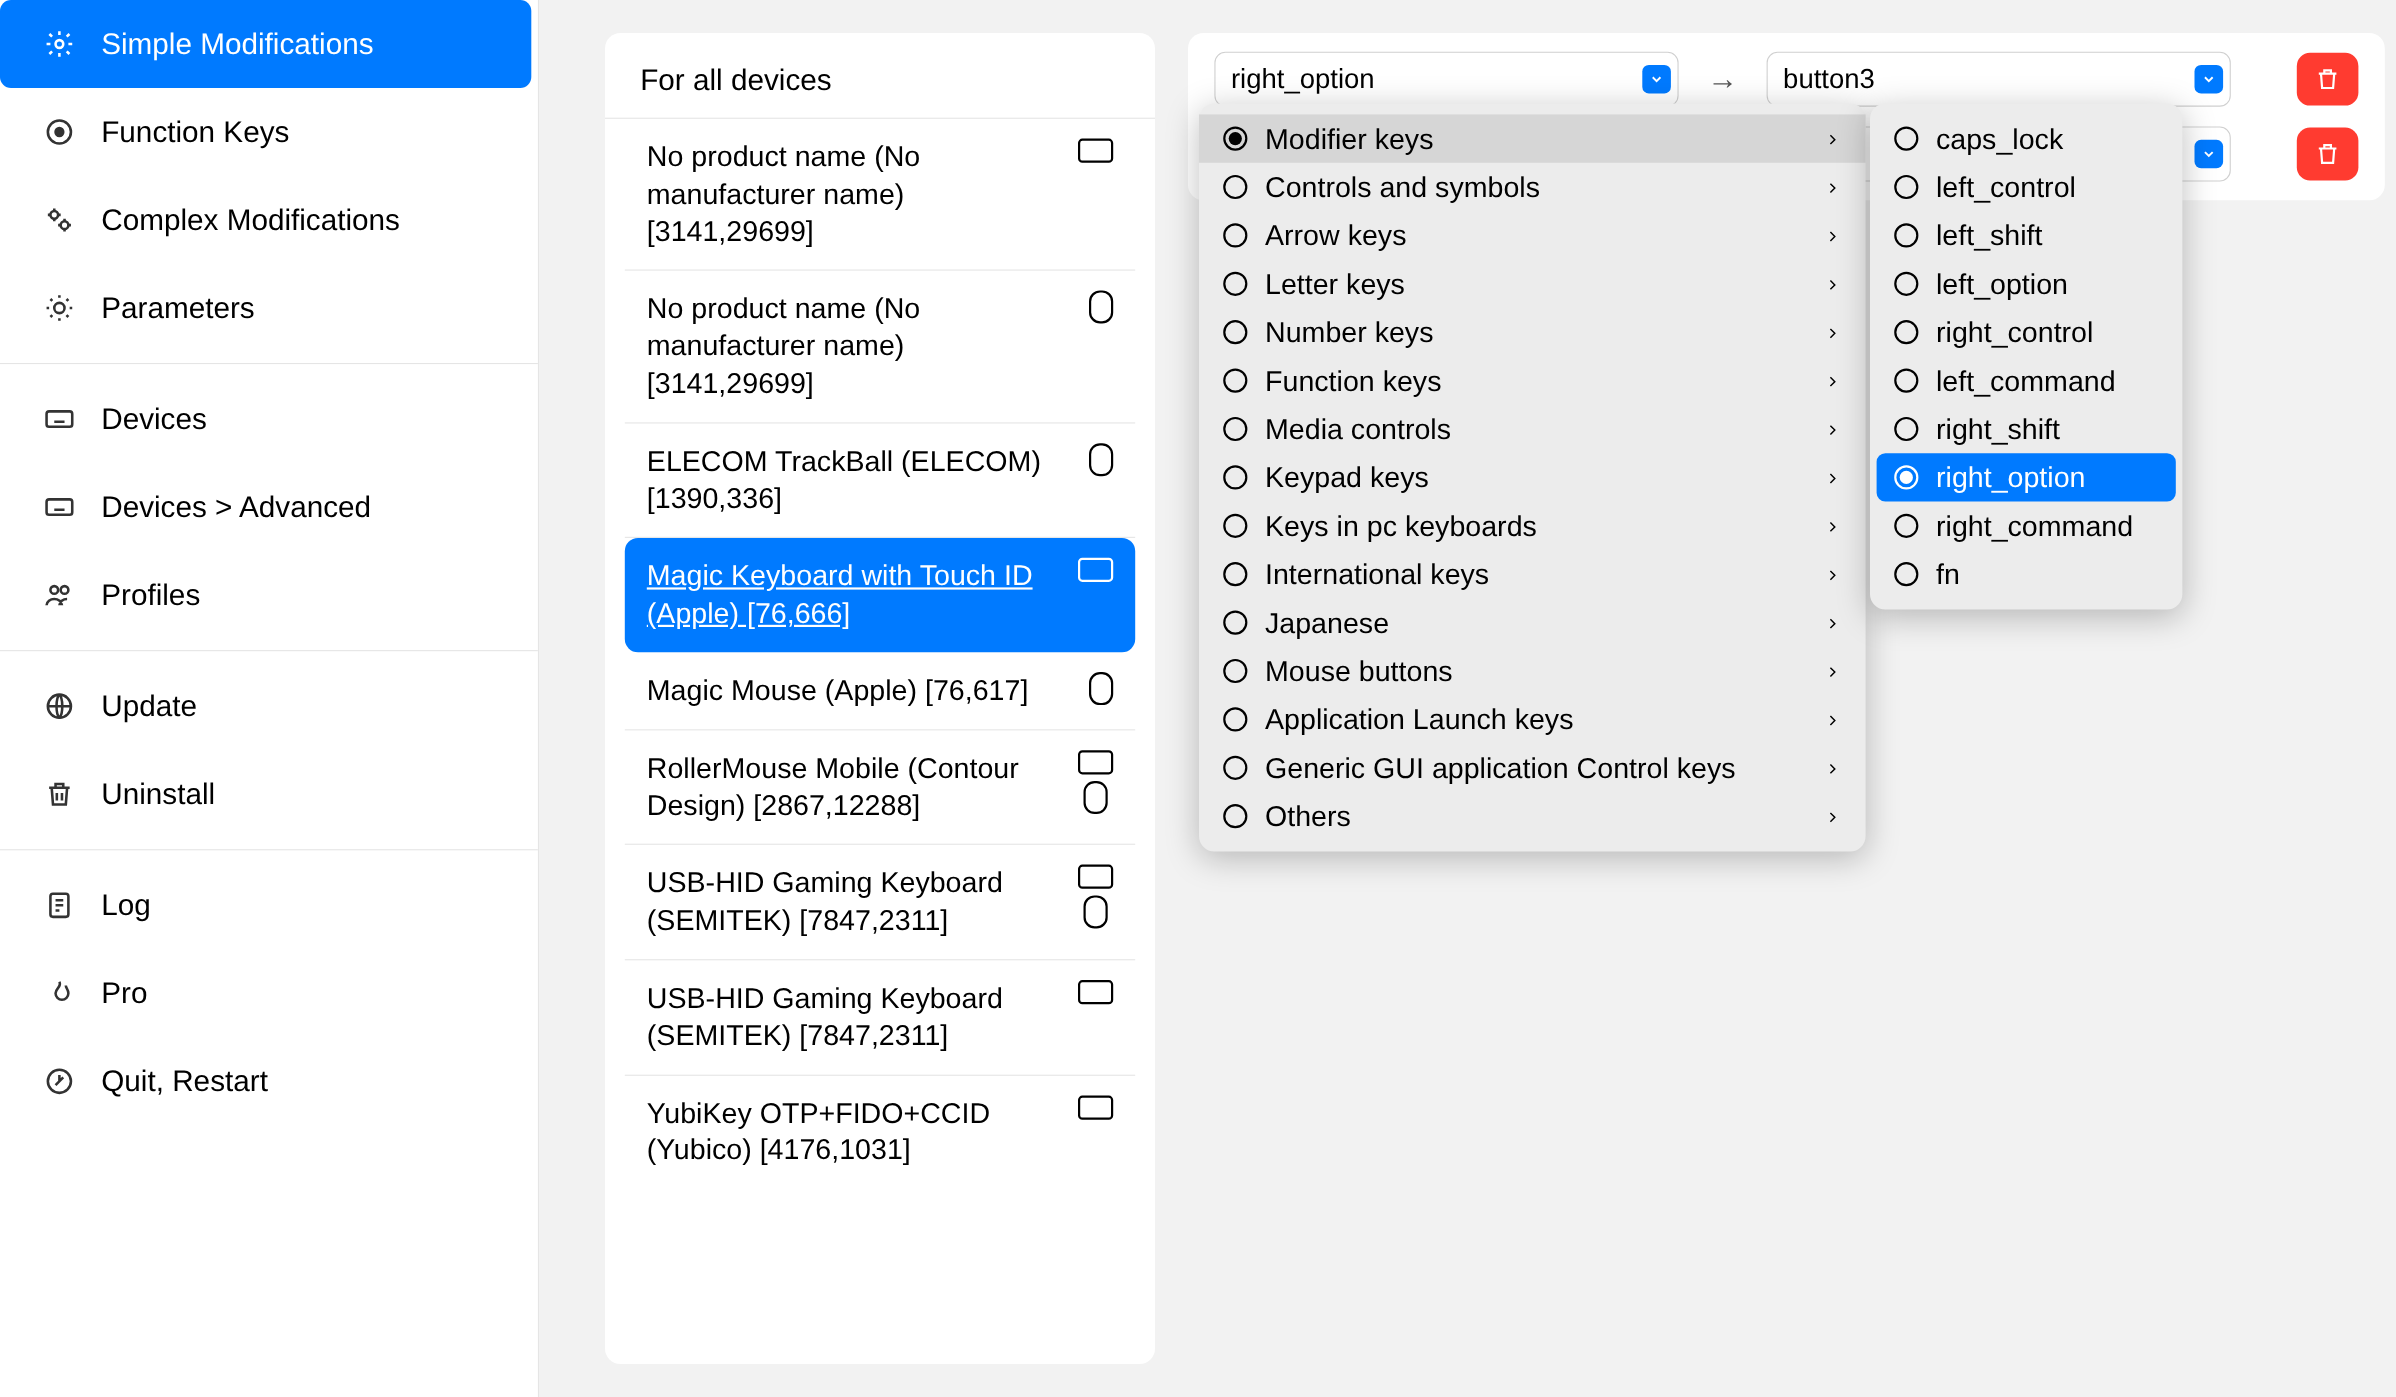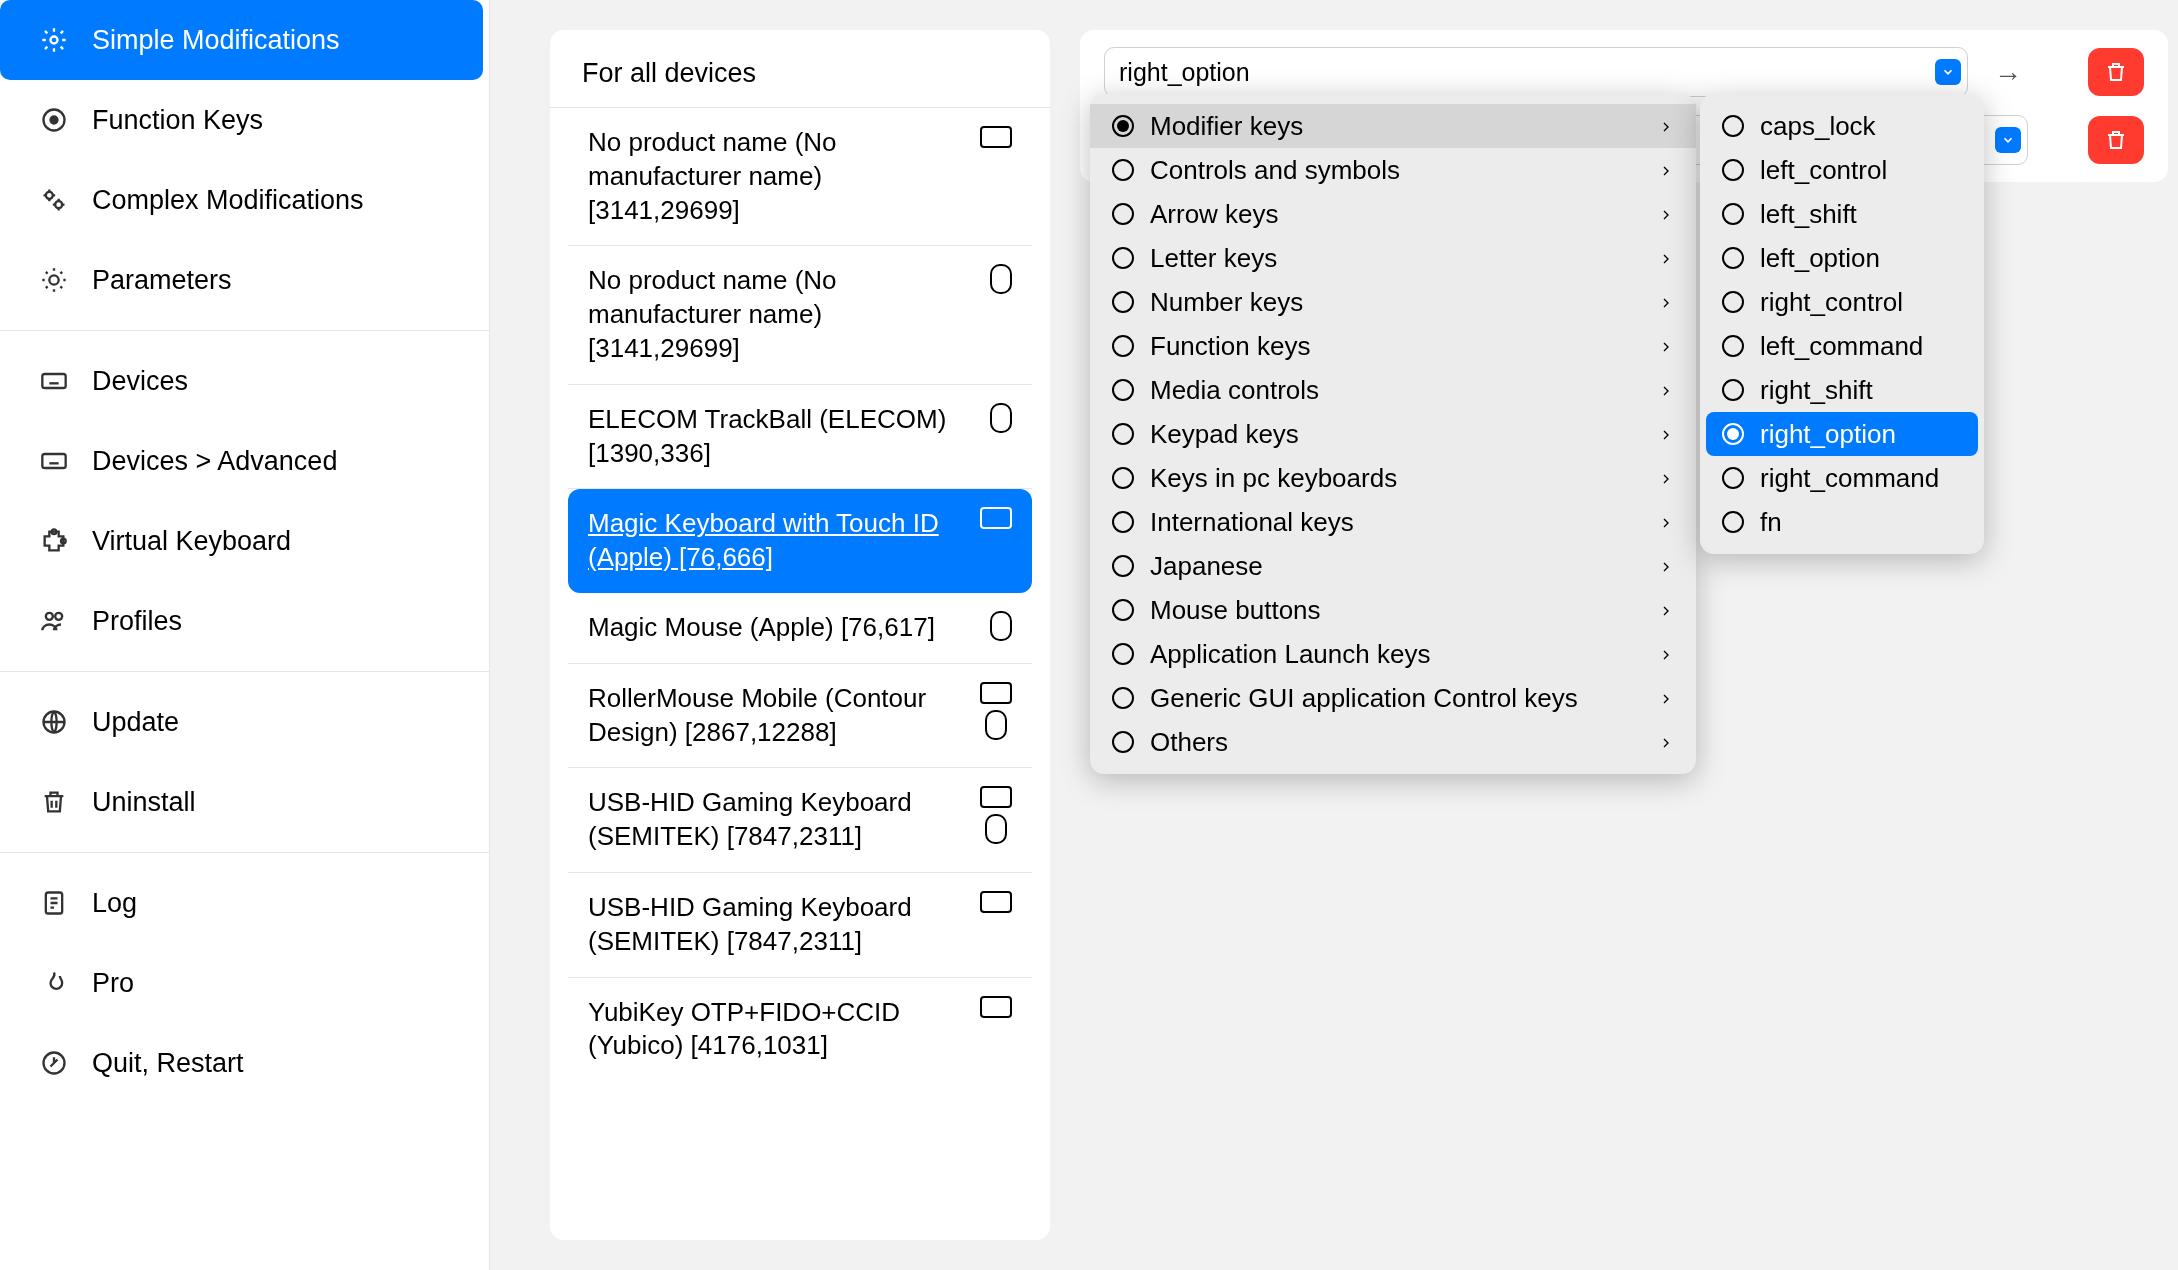--- a/index.html
+++ b/index.html
@@ -109,30 +109,20 @@
         <span>Devices</span>
       </div>
       <div class="side-item">
         <span class="icon">
           <svg class="lineicon" width="28" height="28" viewBox="0 0 24 24">
             <rect x="2" y="6" width="20" height="12" rx="2"></rect>
             <path d="M6 10h0M10 10h0M14 10h0M18 10h0M8 14h8"></path>
           </svg>
         </span>
         <span>Devices &gt; Advanced</span>
-      </div>
-      <div class="side-item">
-        <span class="icon">
-          <svg class="lineicon" width="28" height="28" viewBox="0 0 24 24">
-            <path d="M4 8h4V4h8v4h4v8h-4v4H8v-4H4z"></path>
-            <circle cx="12" cy="4" r="2"></circle>
-            <circle cx="20" cy="12" r="2"></circle>
-          </svg>
-        </span>
-        <span>Virtual Keyboard</span>
       </div>
       <div class="side-item">
         <span class="icon">
           <svg class="lineicon" width="28" height="28" viewBox="0 0 24 24">
             <circle cx="8" cy="8" r="3"></circle>
             <circle cx="16" cy="8" r="3"></circle>
             <path d="M2 20c0-3 3-5 6-5s6 2 6 5M12 20c0-3 3-5 6-5"></path>
           </svg>
         </span>
         <span>Profiles</span>
@@ -251,20 +241,28 @@
         <div class="map-row">
           <div class="select-box">
             <span>right_option</span>
             <span class="select-chev">
               <svg width="14" height="14" viewBox="0 0 24 24" fill="none" stroke-width="3">
                 <path d="M6 9l6 6 6-6"></path>
               </svg>
             </span>
           </div>
           <div class="arrow-gap">→</div>
+          <div class="select-box">
+            <span>button3</span>
+            <span class="select-chev">
+              <svg width="14" height="14" viewBox="0 0 24 24" fill="none" stroke-width="3">
+                <path d="M6 9l6 6 6-6"></path>
+              </svg>
+            </span>
+          </div>
           <div class="delete-btn">
             <svg width="24" height="24" viewBox="0 0 24 24" stroke-width="2">
               <path d="M4 7h16M9 7V4h6v3M6 7l1 13h10l1-13"></path>
             </svg>
           </div>
         </div>
         <div class="map-row">
           <div class="select-box">
             <span></span>
             <span class="select-chev">

